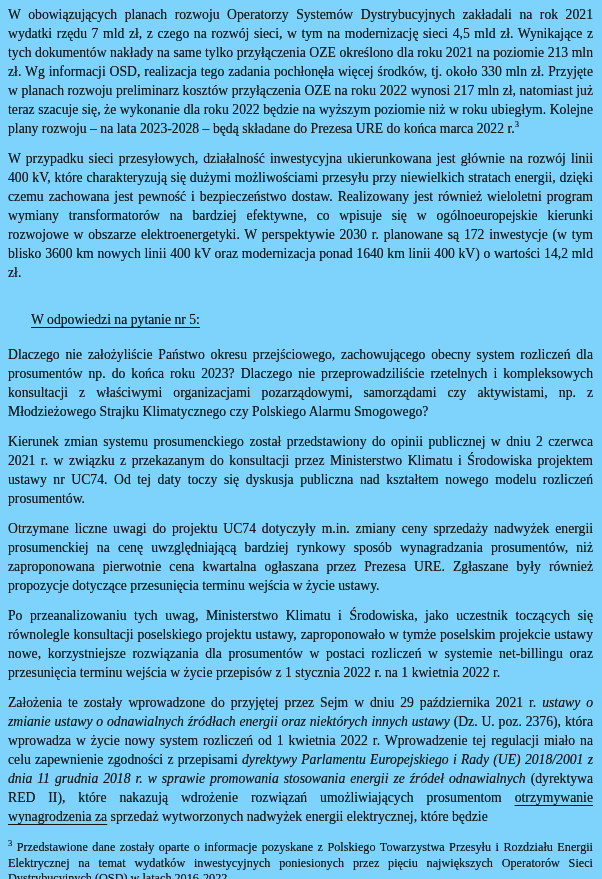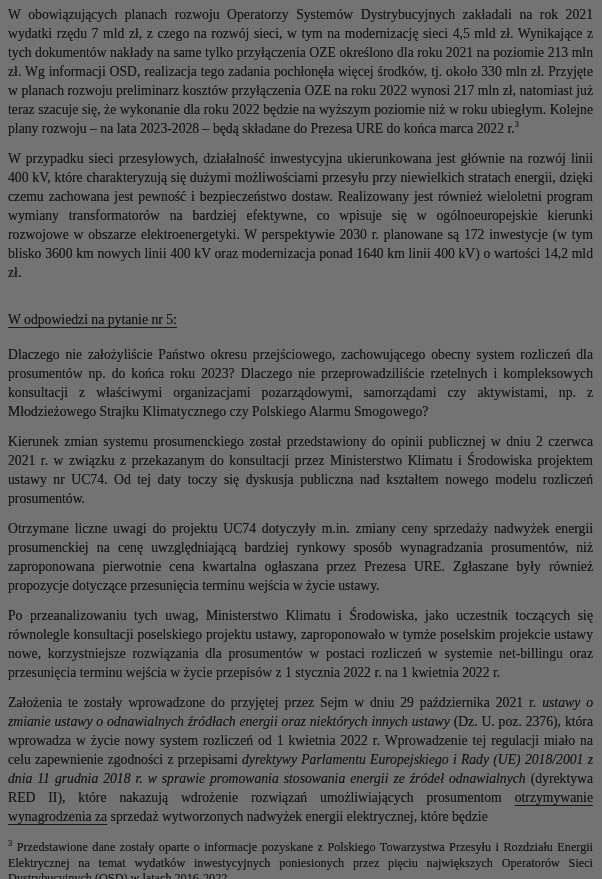--- a/index.html
+++ b/index.html
@@ -1,32 +1,32 @@
 <!DOCTYPE html>
 <html lang="pl"><head>
 <meta charset="utf-8">
 <style>
   html,body{margin:0;padding:0;background:#ffffff;}
   .page{
     width:602px;
     height:879px;
     box-sizing:border-box;
     padding:5px 9px 0 8px;
-    background:#737373;
+    background:#7dd3fc;
     overflow:hidden;
     font-family:"Liberation Serif", serif;
     font-size:13.7px;
     line-height:19px;
     color:#171717;
     text-align:justify;
     text-shadow:0 0 .4px rgba(0,0,0,.55);
   }
   .para{margin:0 0 11px 0;}
   .heading{margin:28px 0 16px 0;}
-  .heading .u-line{text-decoration:underline;text-underline-offset:3px;}
+  .heading .u-line{text-decoration:underline;text-underline-offset:3px;margin-left:23px;}
   .italic-para{}
   .run-i{font-style:italic;}
   .run-u{text-decoration:underline;text-underline-offset:3px;}
   sup.fn-ref{font-size:.62em;vertical-align:super;line-height:0;}
   .footnote{
     margin-top:14px;
     font-size:12.2px;
     line-height:15.5px;
     text-align:justify;
   }

